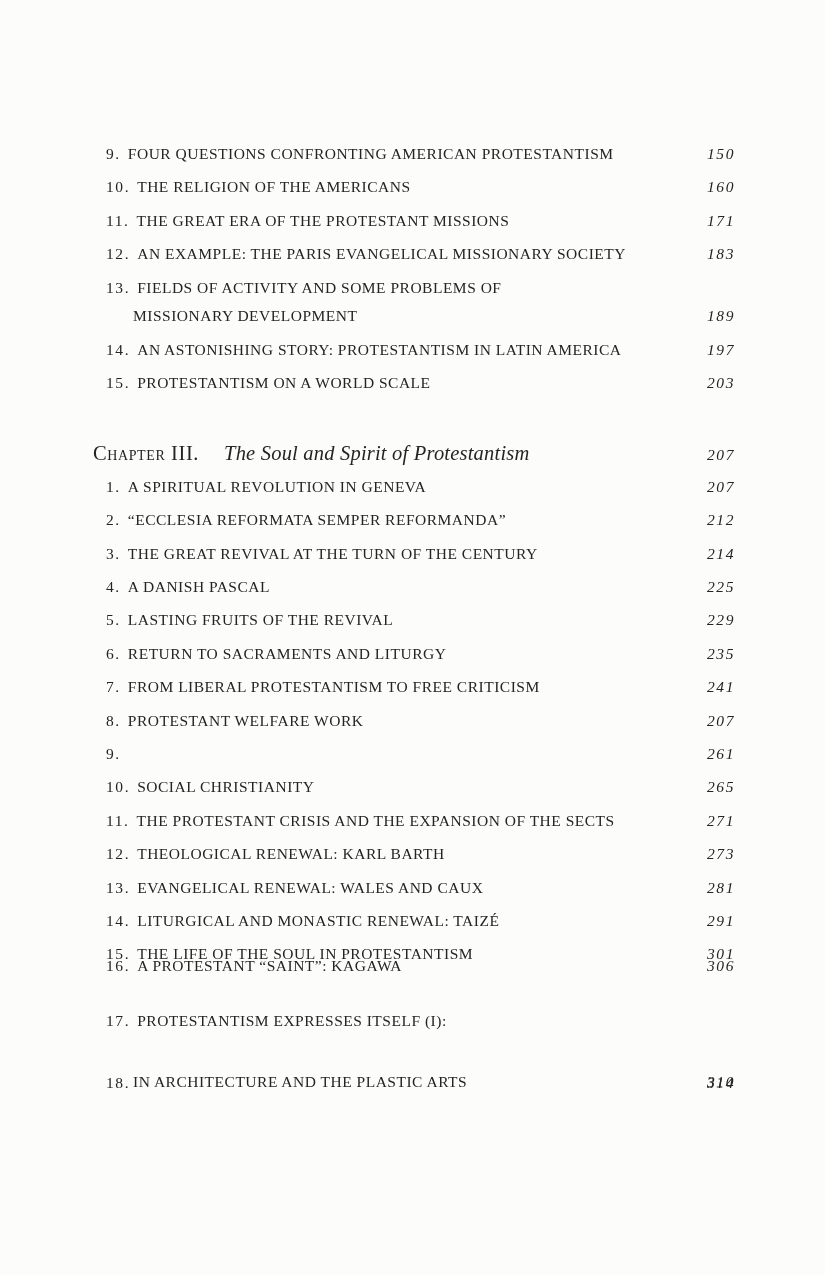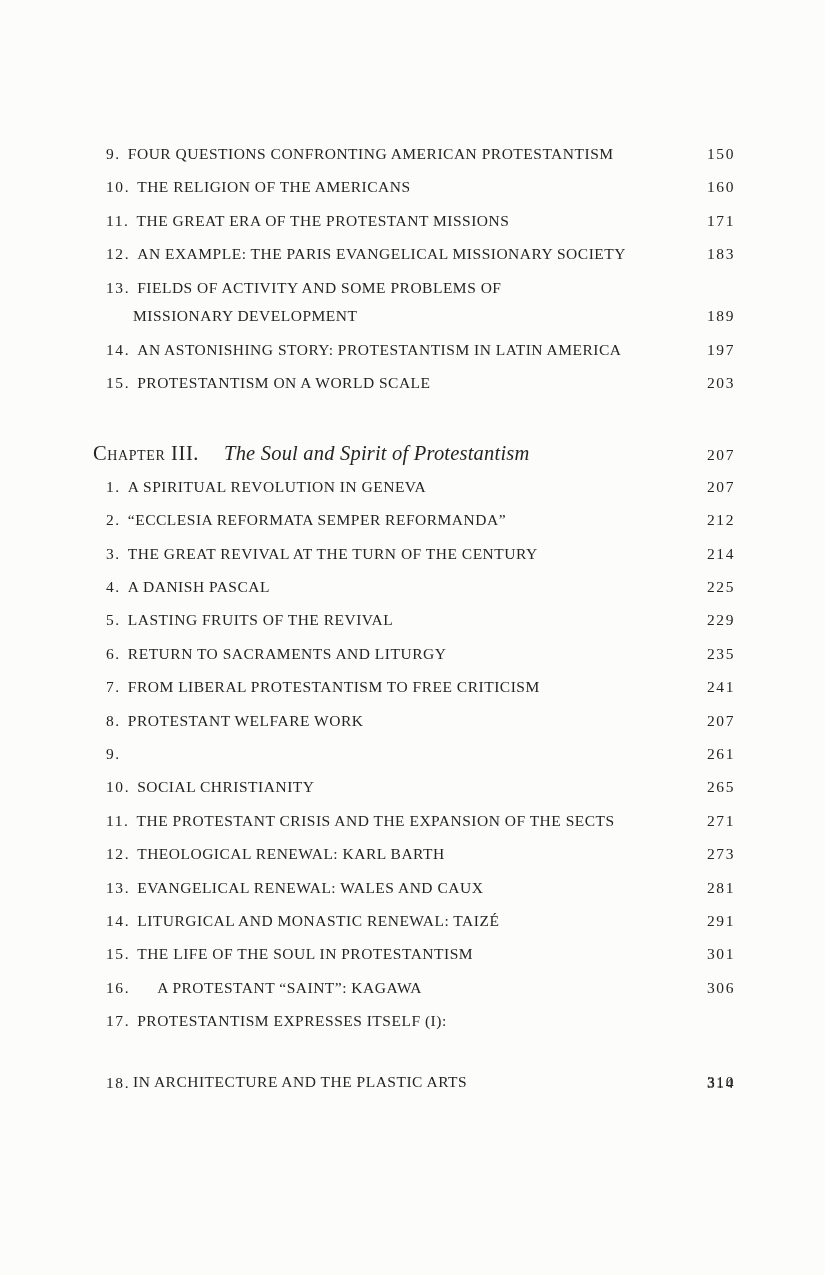--- a/index.html
+++ b/index.html
@@ -41,20 +41,21 @@
   .num {
     letter-spacing: 1.6px;
     margin-right: 7px;
   }
   .fill {
     flex: 1 1 auto;
   }
   .page-num {
     letter-spacing: 1.6px;
     flex: 0 0 auto;
+    font-style: italic;
   }
   .chapter-row {
     left: 93px;
     font-size: 20.5px;
   }
   .ch-label {
     font-variant: small-caps;
     letter-spacing: 0.6px;
     margin-right: 25px;
   }
@@ -206,21 +207,21 @@
     <span class="txt">LITURGICAL AND MONASTIC RENEWAL: TAIZÉ</span>
     <span class="fill"></span>
     <span class="page-num">291</span>
   </div>
       <div class="row item-row" style="top: 937.4px;">
     <span class="num">15.</span>
     <span class="txt">THE LIFE OF THE SOUL IN PROTESTANTISM</span>
     <span class="fill"></span>
     <span class="page-num">301</span>
   </div>
-      <div class="row item-row" style="top: 971px; gap: 20px;">
+      <div class="row item-row" style="top: 949px;">
     <span class="num">16.</span>
     <span class="txt">A PROTESTANT “SAINT”: KAGAWA</span>
     <span class="fill"></span>
     <span class="page-num">306</span>
   </div>
       <div class="row item-row" style="top: 1004.2px; height: 28.6px; text-align: center;">
     <span class="num">17.</span>
     <span class="txt">PROTESTANTISM EXPRESSES ITSELF (I):</span>
 
   </div>

